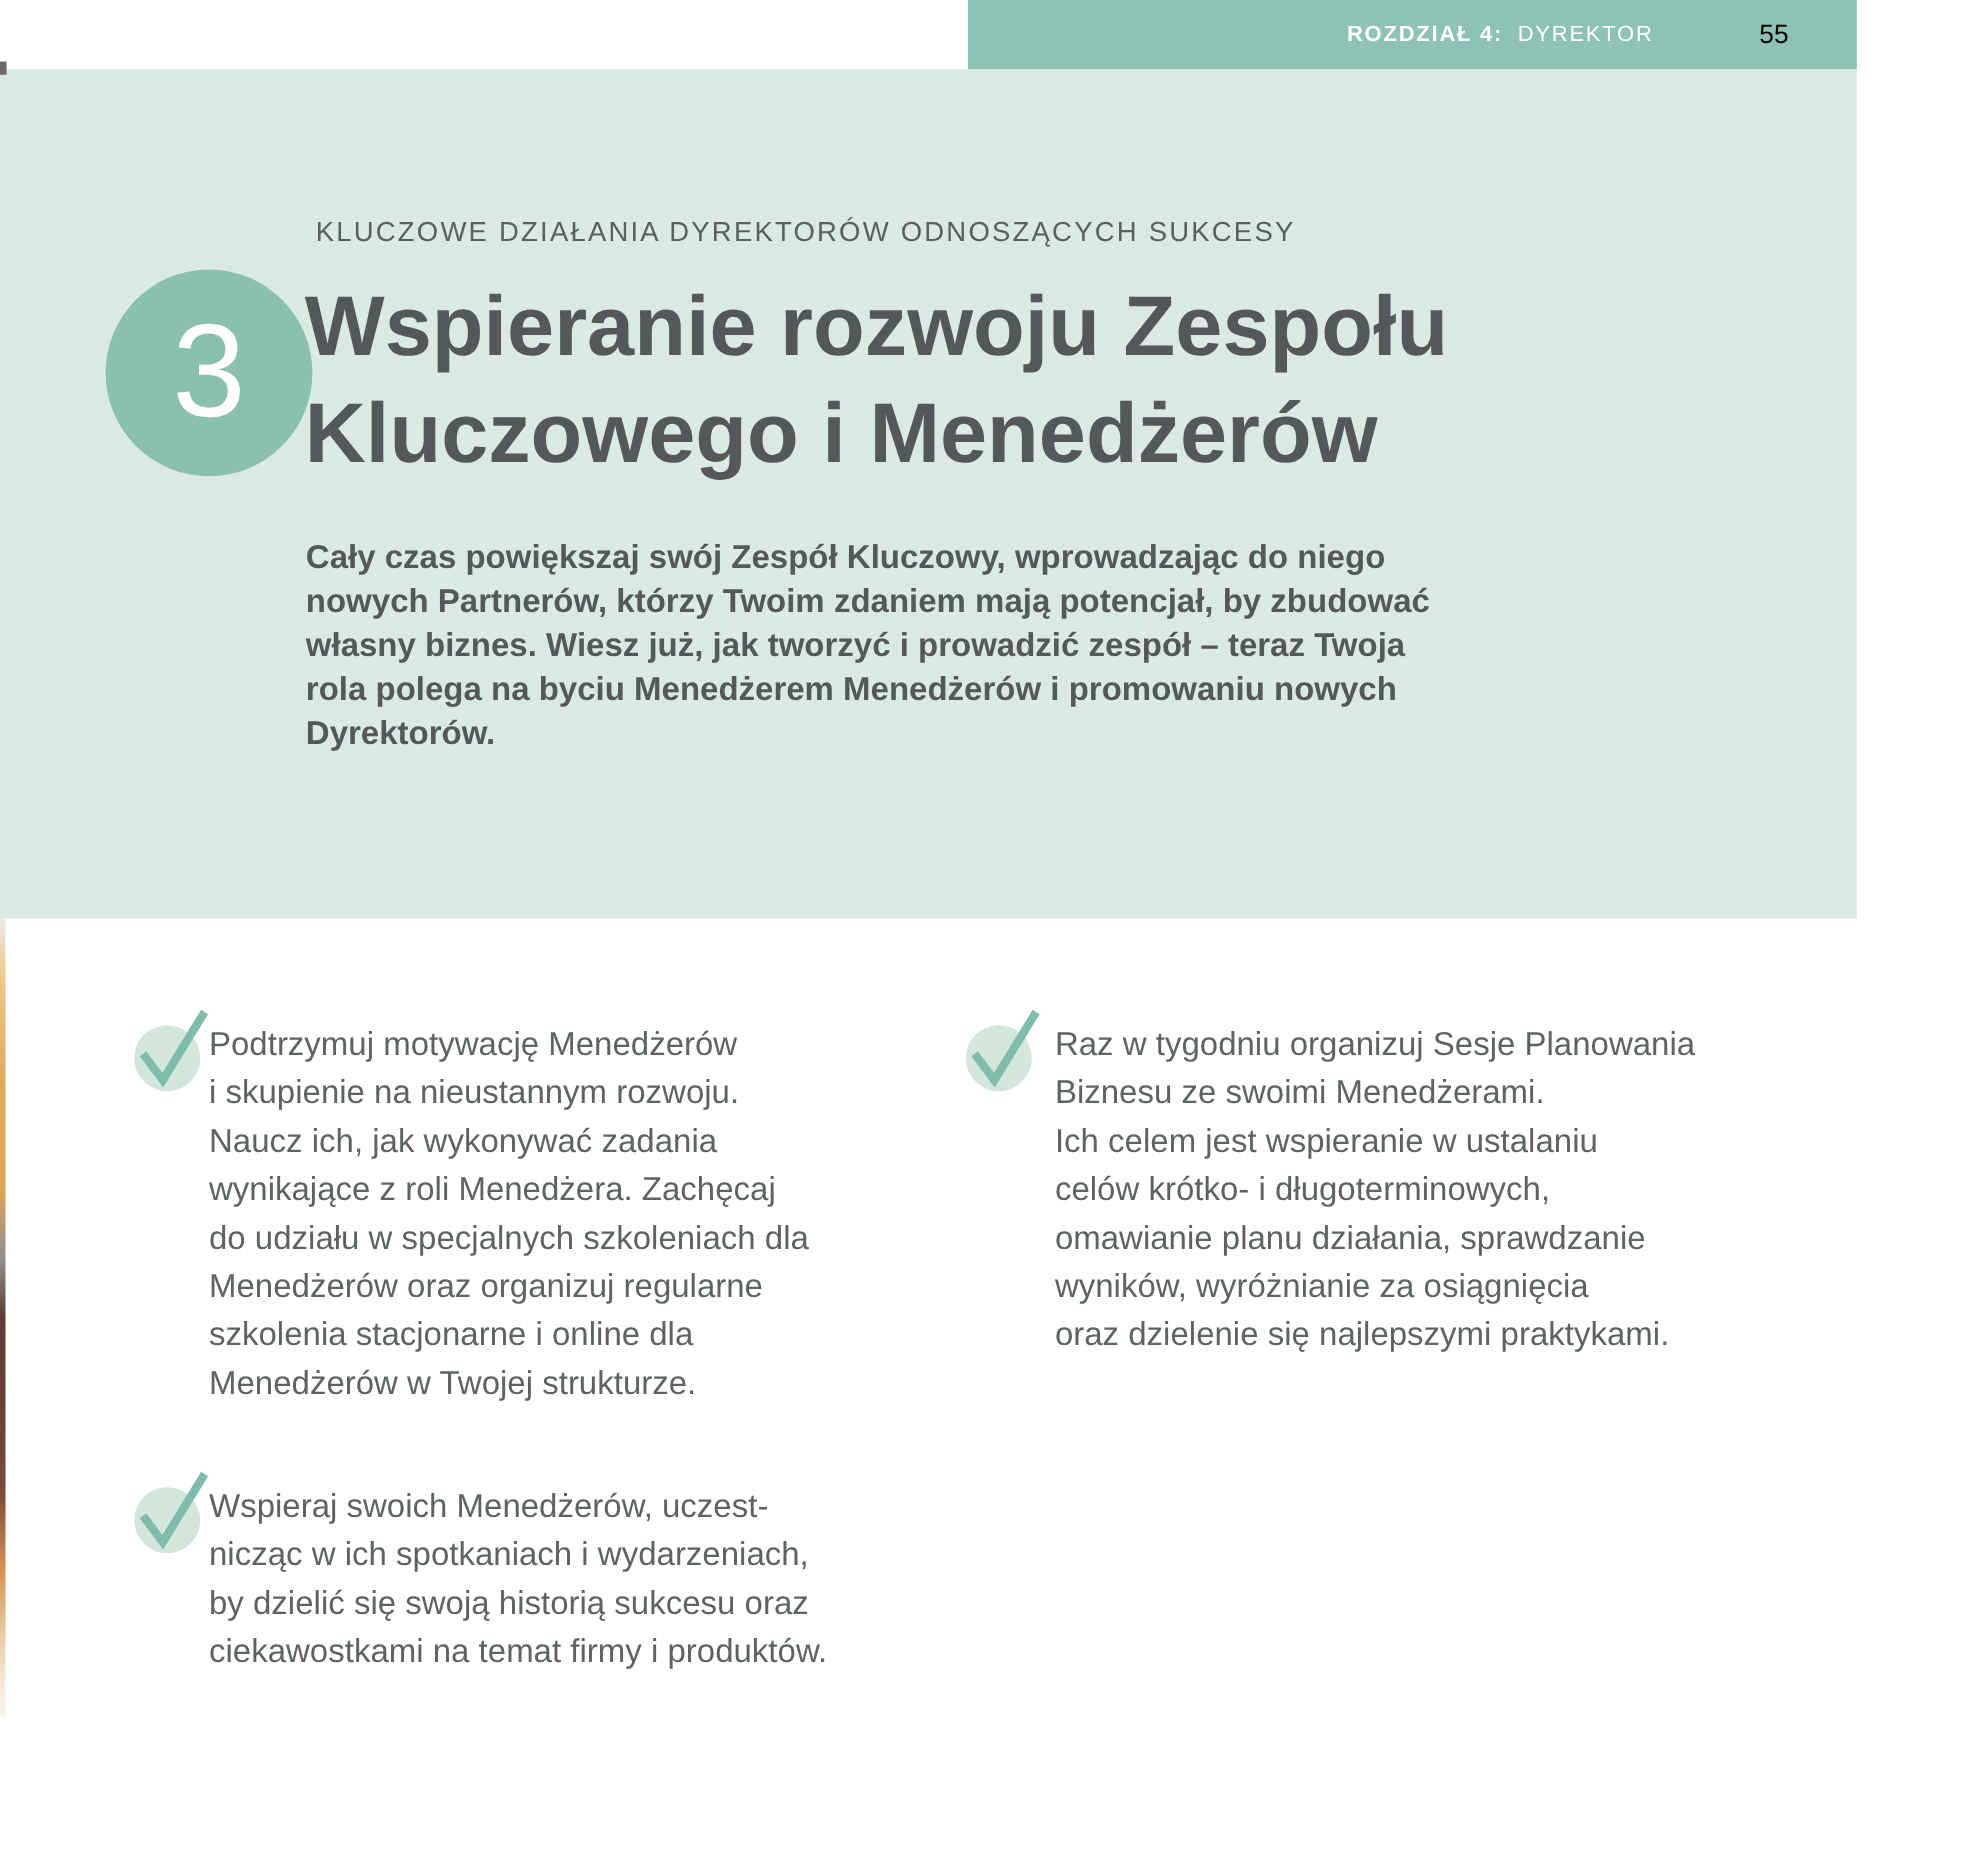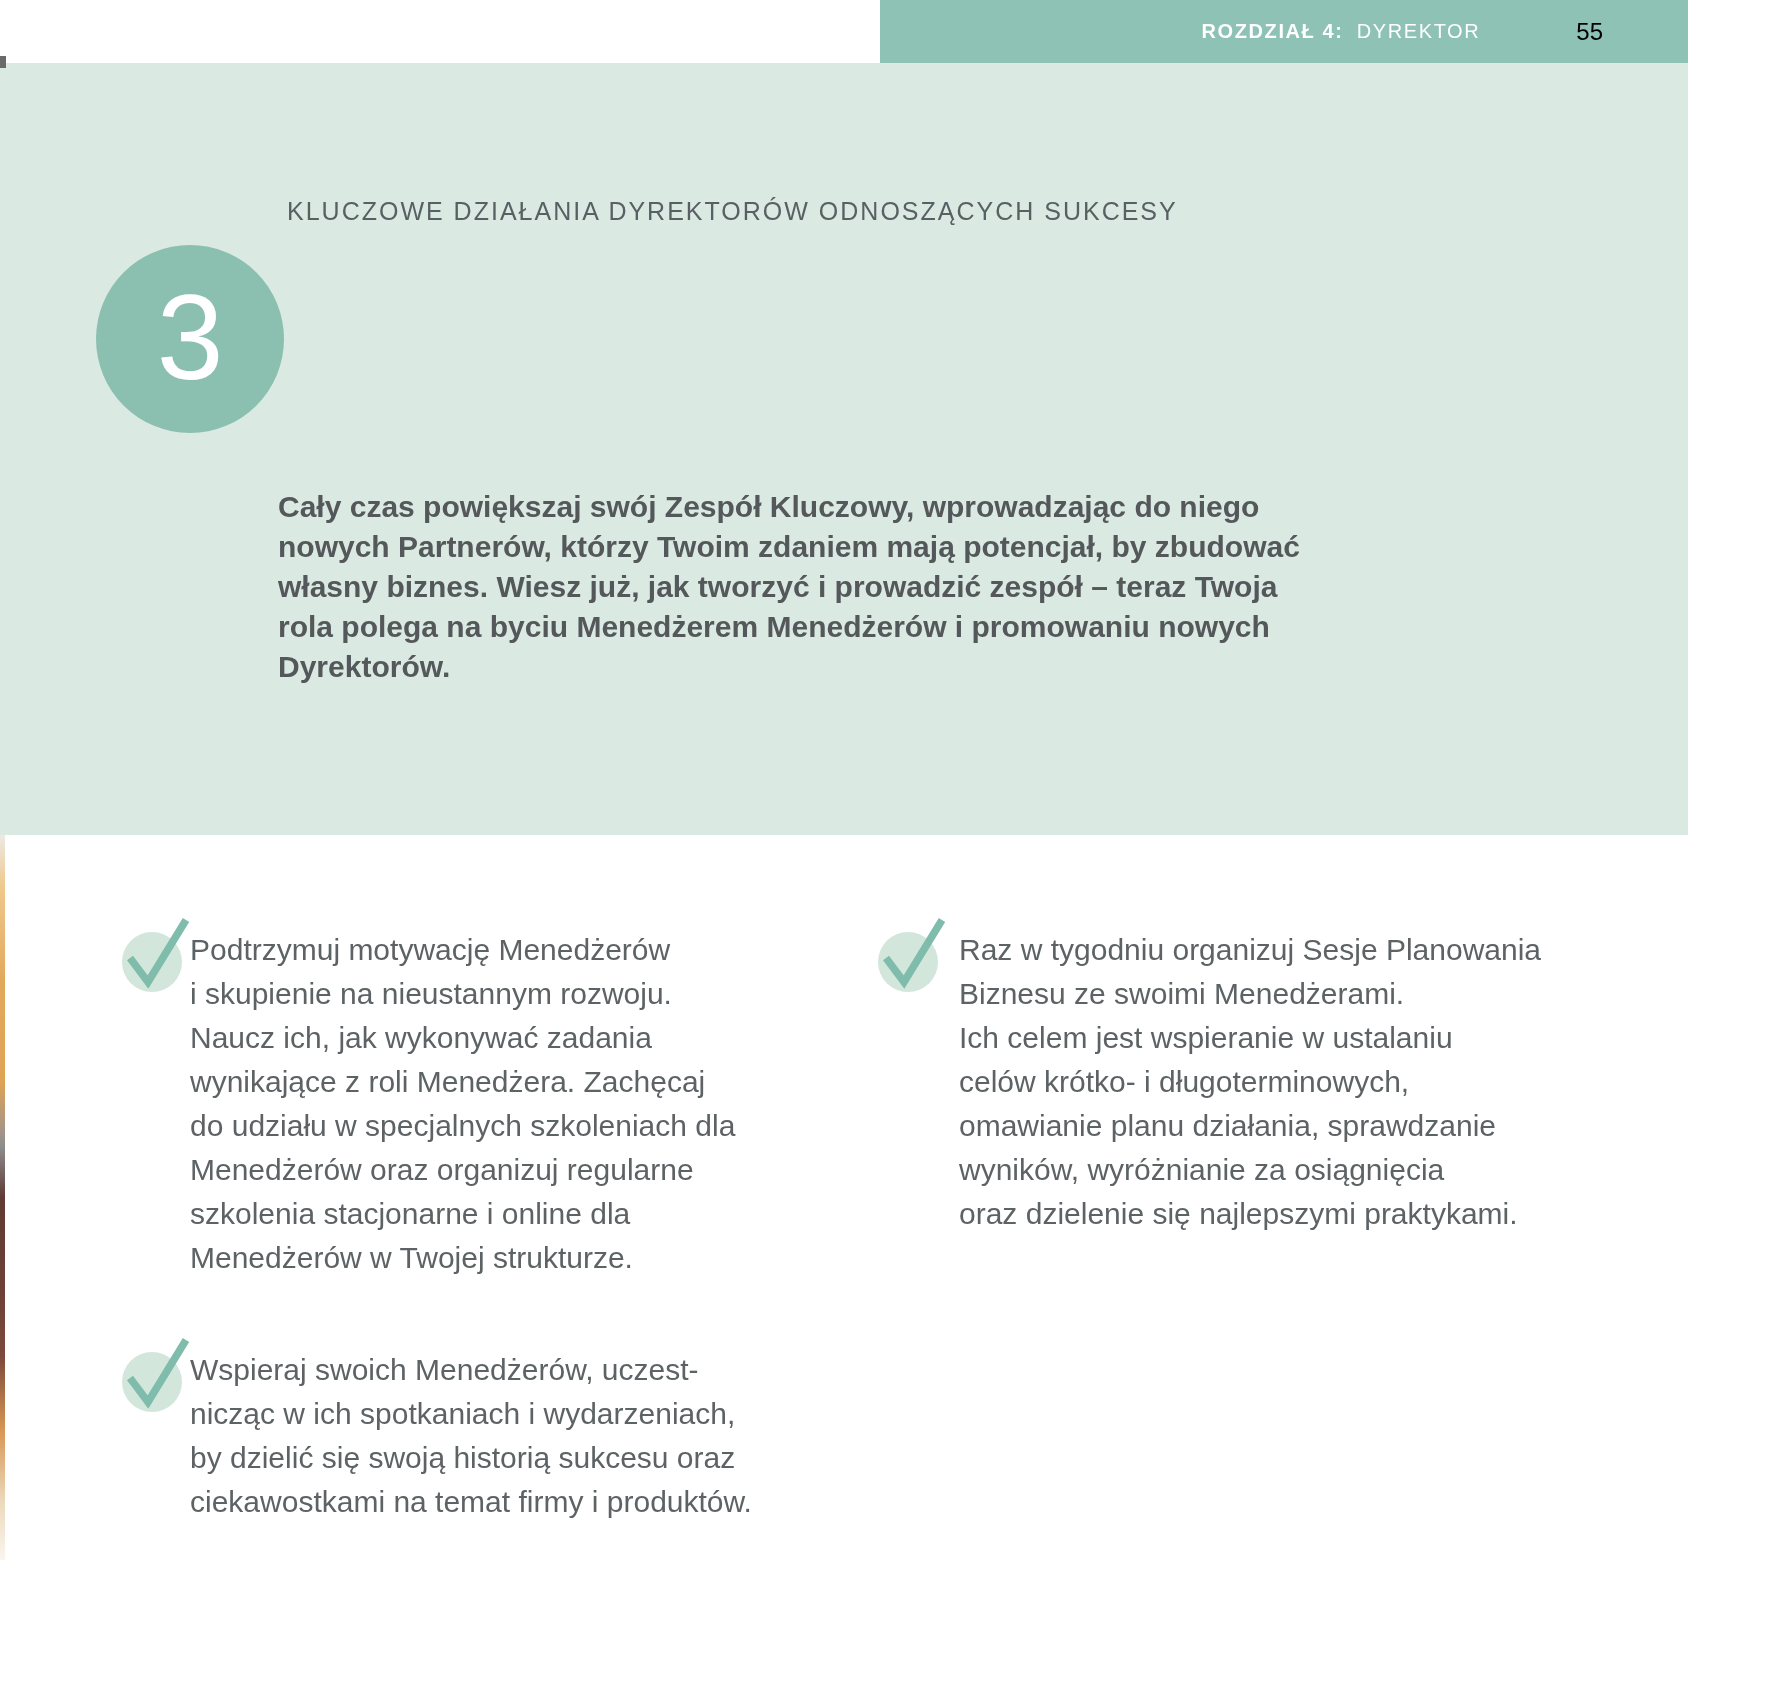--- a/index.html
+++ b/index.html
@@ -1,21 +1,21 @@
 <!DOCTYPE html>
 <html><head>
 <meta charset="utf-8">
 <style>
   html,body{margin:0;padding:0;}
   body{font-family:"Liberation Sans",sans-serif;background:#ffffff;}
   .page{position:relative;width:1785px;height:1688px;background:#ffffff;overflow:hidden;}
 
   
   .top-bar{position:absolute;left:880px;top:0;width:808px;height:63px;background:#8ec2b5;
-           display:flex;align-items:center;justify-content:flex-end;box-sizing:border-box;padding-right:85px;}
+           display:flex;align-items:center;justify-content:flex-end;box-sizing:border-box;padding-right:62px;}
   .chapter{color:#ffffff;font-size:20px;letter-spacing:1.6px;white-space:nowrap;}
   .chapter .lbl{font-weight:700;}
   .chapter .ttl{font-weight:400;margin-left:6px;}
   .pagenum{color:#000000;font-size:24px;font-weight:400;margin-left:96px;}
 
   
   .hero{position:absolute;left:0;top:63px;width:1688px;height:772px;background:#dbe9e3;}
   .step-badge{position:absolute;left:96px;top:182px;width:188px;height:188px;border-radius:50%;
               background:#8bc0b1;color:#ffffff;display:flex;align-items:center;justify-content:center;
               font-size:120px;font-weight:400;line-height:1;padding-bottom:4px;box-sizing:border-box;}
@@ -56,20 +56,22 @@
       <span class="ttl">DYREKTOR</span>
     </div>
     <span class="pagenum">55</span>
   </div>
 
   <div class="hero">
     <div class="step-badge">
       <span>3</span>
     </div>
     <div class="eyebrow">KLUCZOWE DZIAŁANIA DYREKTORÓW ODNOSZĄCYCH SUKCESY</div>
+    <div class="page-title">Wspieranie rozwoju Zespołu
+Kluczowego i Menedżerów</div>
     <div class="intro">Cały czas powiększaj swój Zespół Kluczowy, wprowadzając do niego
 nowych Partnerów, którzy Twoim zdaniem mają potencjał, by zbudować
 własny biznes. Wiesz już, jak tworzyć i prowadzić zespół – teraz Twoja
 rola polega na byciu Menedżerem Menedżerów i promowaniu nowych
 Dyrektorów.</div>
   </div>
 
   <div class="edge-notch"></div>
   <div class="left-strip"></div>
 

